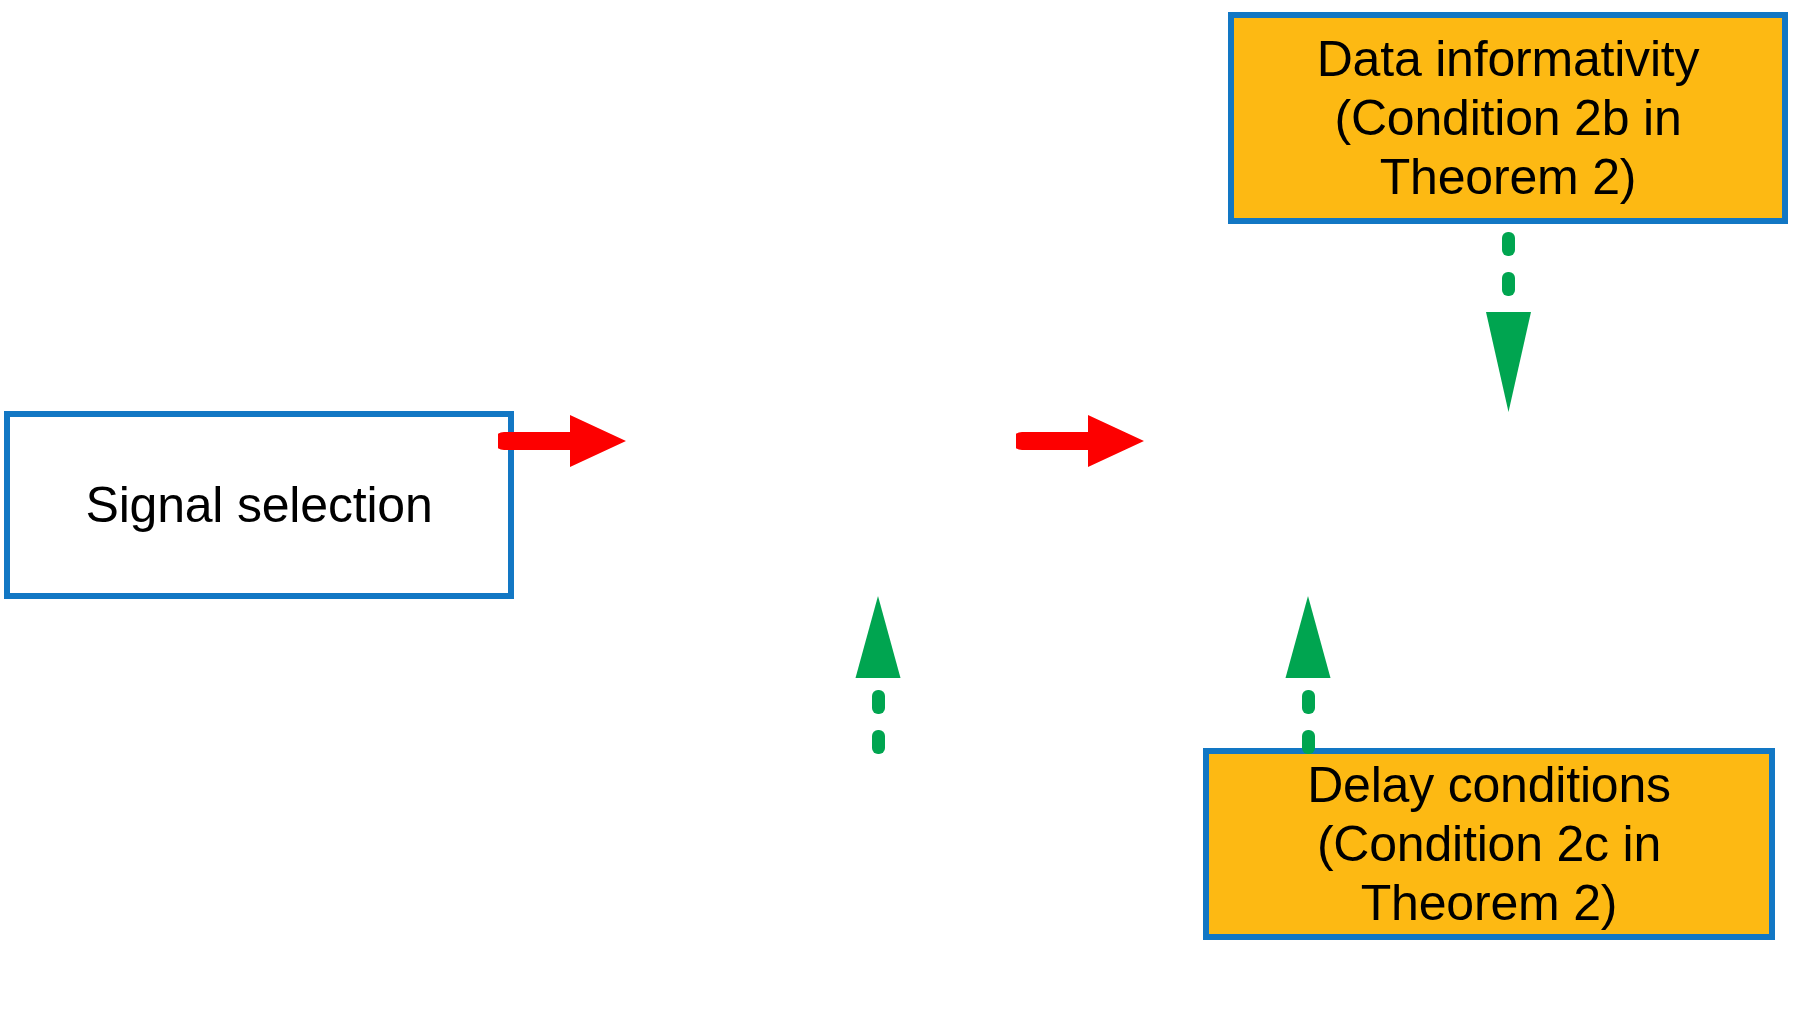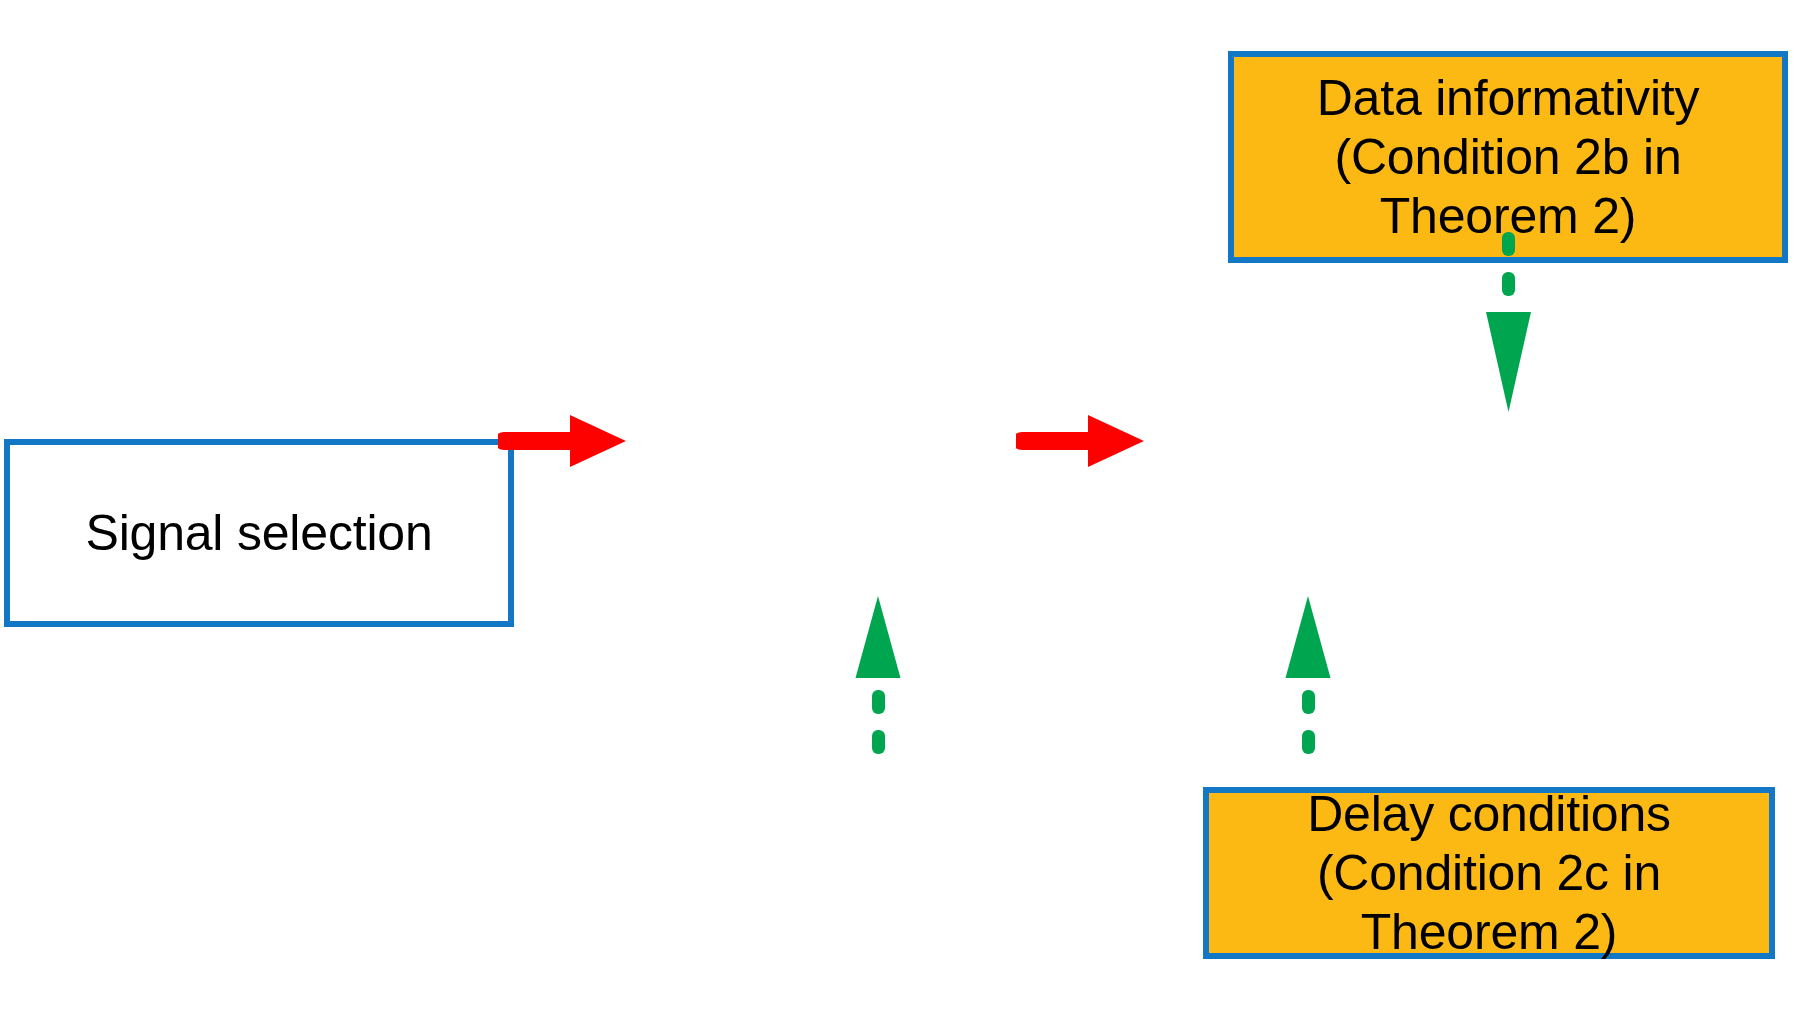--- a/index.html
+++ b/index.html
@@ -23,47 +23,46 @@
     box-sizing: border-box;
     border: 6px solid #1277c4;
     display: flex;
     align-items: center;
     justify-content: center;
     text-align: center;
     color: #000000;
     line-height: 1.18;
     font-weight: 400;
     letter-spacing: -0.2px;
-    margin-top: 39px;
   }
   .node-process {
     background: #ffffff;
     font-size: 50px;
   }
   .node-condition {
     background: #fdb913;
     font-size: 50px;
   }
   .node-label {
     display: block;
     width: 100%;
     padding: 0 8px;
     box-sizing: border-box;
     white-space: pre-line;
   }
 
   
-  #node-signal-selection   { left: 4px;    top: 400px; width: 510px;  height: 188px; }
+  #node-signal-selection   { left: 4px;    top: 411px; width: 510px;  height: 188px; }
   #node-predictor-model    { left: 628px;  top: 411px; width: 364px;  height: 188px; }
   #node-consistency        { left: 1197px; top: 411px; width: 566px;  height: 188px; }
 
   
   #node-data-informativity { left: 1228px; top: 12px;  width: 560px;  height: 212px; }
   #node-target-module      { left: 535px;  top: 748px; width: 638px;  height: 242px; }
-  #node-delay-conditions   { left: 1203px; top: 748px; width: 572px;  height: 172px; }
+  #node-delay-conditions   { left: 1203px; top: 748px; width: 572px;  height: 192px; }
 
   
   .arrow-red {
     position: absolute;
   }
   #arrow-signal-to-predictor { left: 498px;  top: 406px; }
   #arrow-predictor-to-consistency { left: 1016px; top: 406px; }
 
   
   .arrow-green {

